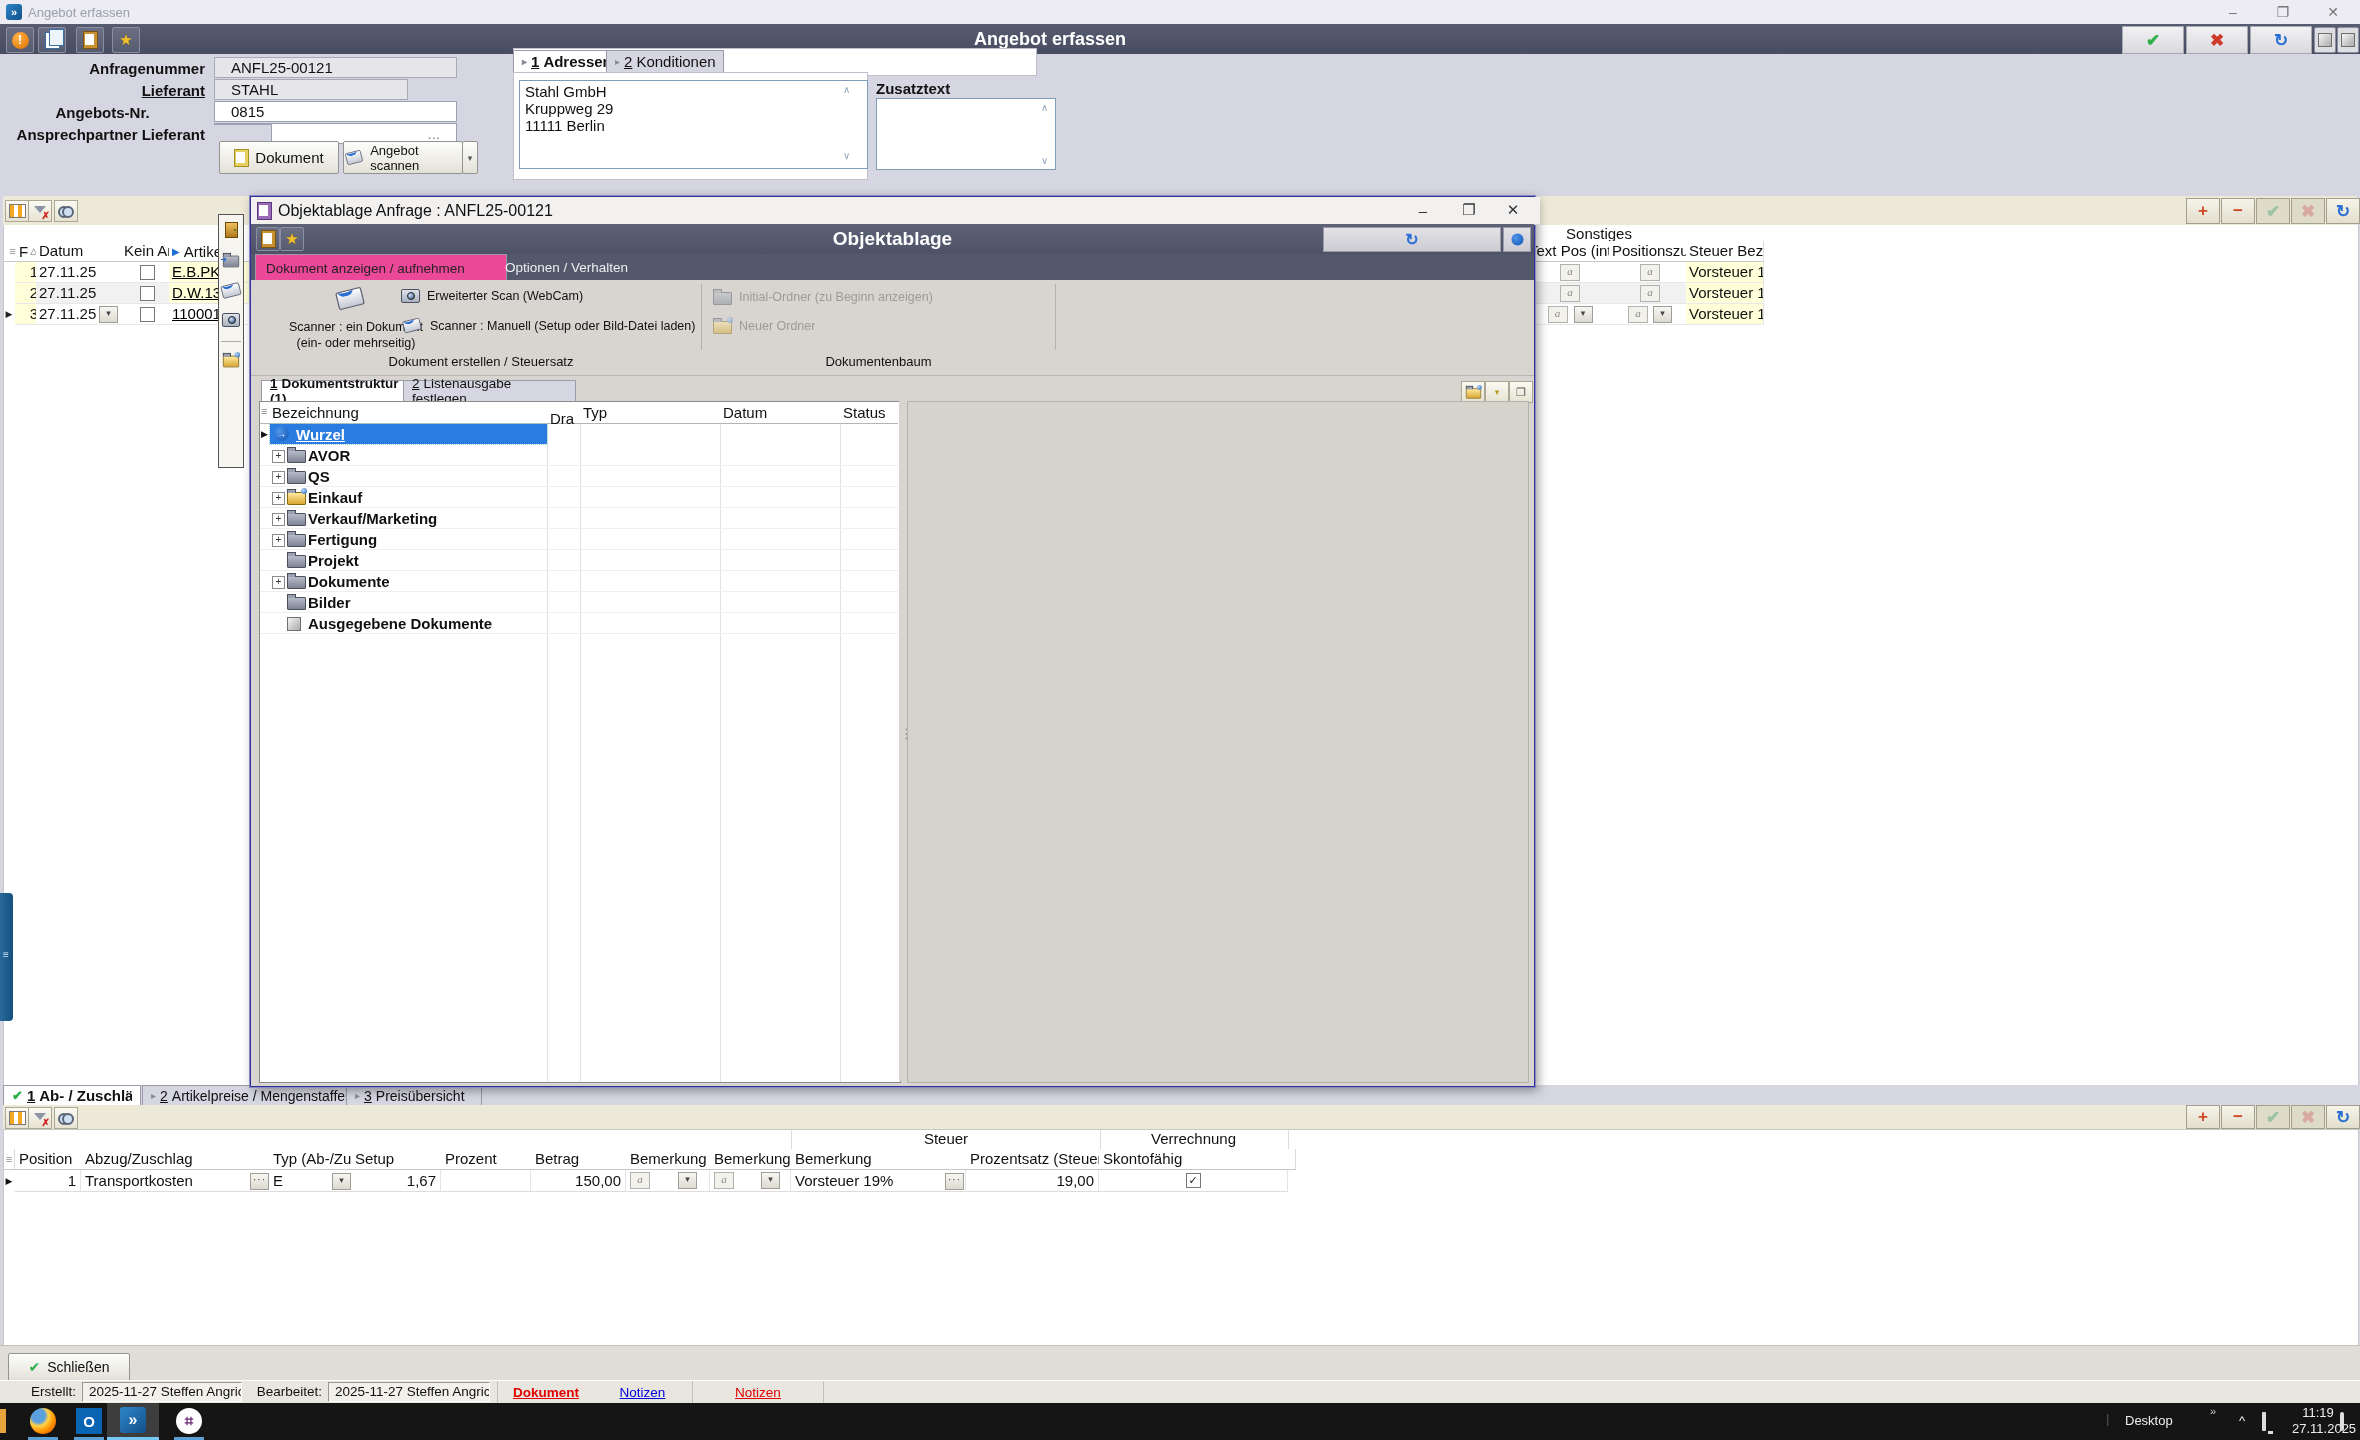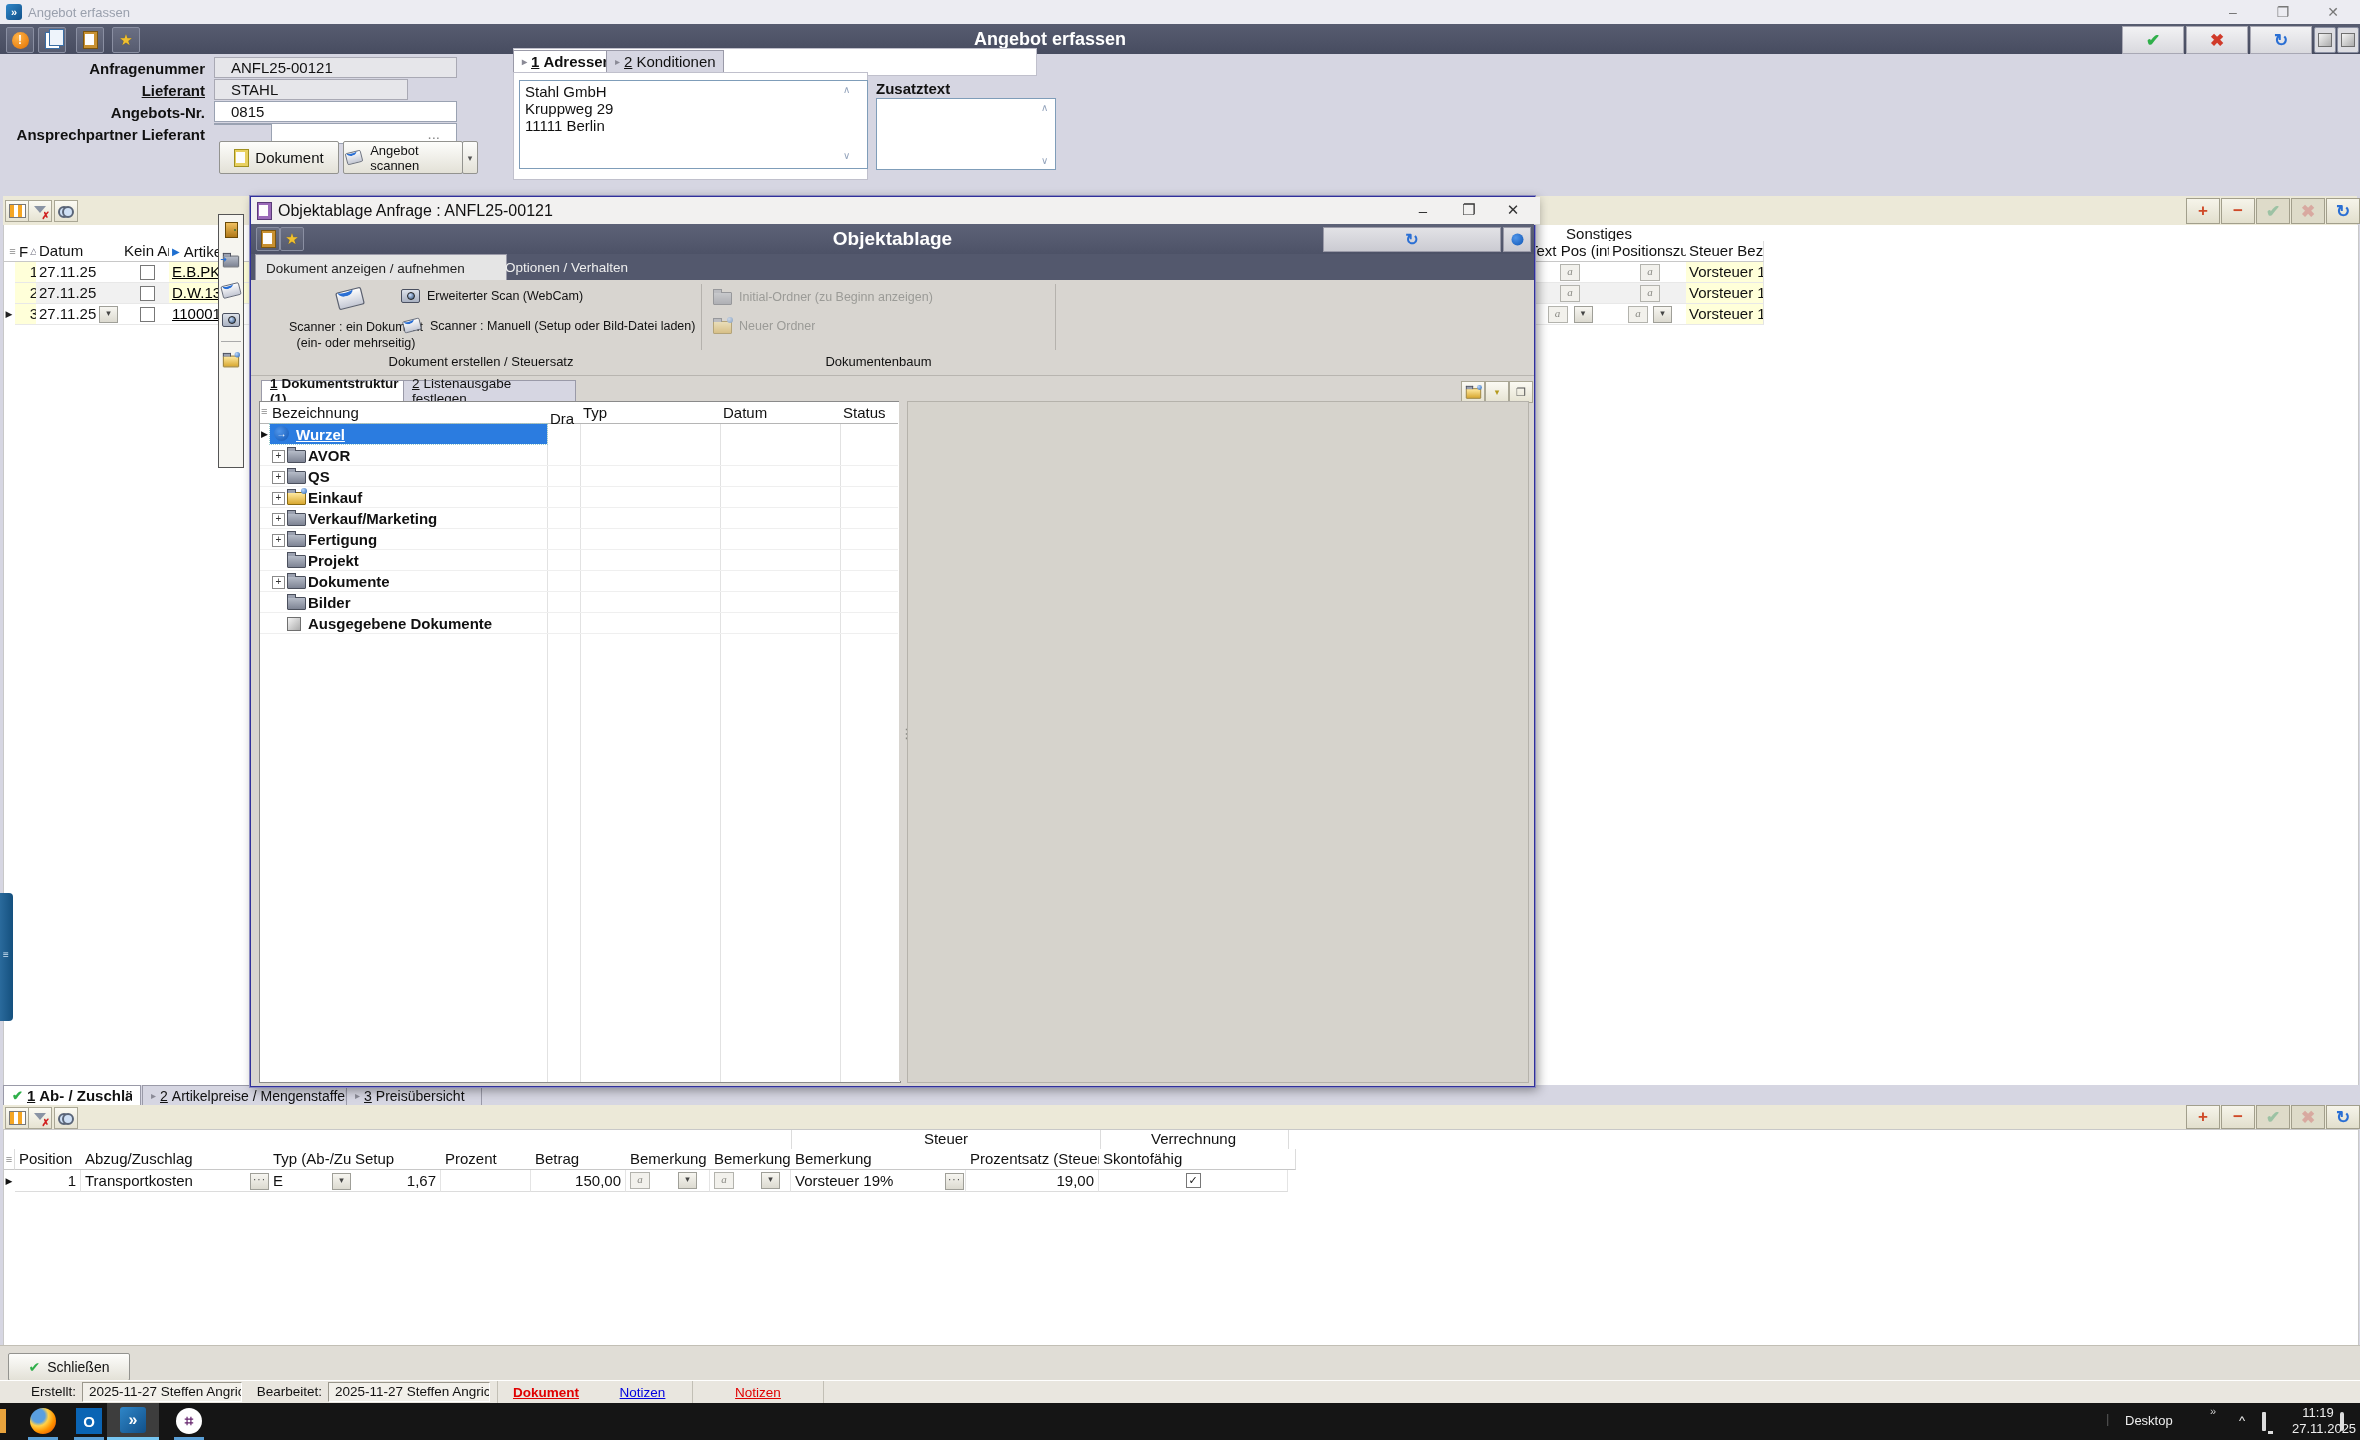--- a/index.html
+++ b/index.html
@@ -97,21 +97,21 @@
   .tab.active{background:#fff;font-weight:bold}
   .tabarrow{color:#8a8a96;font-size:10px}
   .u{text-decoration:underline;margin-right:4px}
   
   #dialog{left:250px;top:196px;width:1283px;height:889px;background:#d8d5d0;
           border:1px solid #30309a;outline:1px solid #8a8ac0;box-shadow:3px 3px 10px rgba(0,0,0,.4);z-index:20}
   .dlg-title{left:0;top:0;width:100%;height:27px;background:#f2f1f0;border-bottom:1px solid #d0d0d0}
   .dlg-dark{left:0;top:27px;width:100%;height:30px;background:linear-gradient(#5d6277,#4d5267)}
   .dlg-tabsrow{left:0;top:57px;width:100%;height:26px;background:#53586d}
   .dtab{position:absolute;top:0;height:26px;display:flex;align-items:center;padding:0 10px;font-size:13.5px}
-  .dtab.active{background:#e5e5e5;color:#222;border:1px solid #9a9aa8;border-bottom:none}
+  .dtab.active{background:#ec4899;color:#222;border:1px solid #9a9aa8;border-bottom:none}
   .dtab.inactive{color:#eee}
   .ribbon{left:0;top:83px;width:100%;height:95px;background:#d8d5d0;border-bottom:1px solid #b8b5b0;font-size:12.5px}
   .rib-dis{color:#9b9b97}
   .treepanel{left:8px;top:204px;width:640px;height:680px;background:#fff;border:1px solid #8a8a8a}
   .rightpanel{left:656px;top:204px;width:620px;height:680px;background:#d6d3cc;border:1px solid #b5b2ab}
   .trow{position:absolute;left:0;width:638px;height:21px}
   .texp{position:absolute;left:12px;top:5px;width:11px;height:11px;background:#fff;border:1px solid #8a8a8a;
         font-size:10px;line-height:9px;text-align:center;color:#333}
   .tico{position:absolute;left:27px;top:2px}
   .tlabel{position:absolute;left:48px;top:2px;font-weight:bold;white-space:nowrap}
@@ -164,21 +164,21 @@
         <span class="cubeic" style="margin-top:0"></span>
       </span>
     <span class="ab dtb-btn ctr" style="left:2337px;top:3px;width:20px;background:#dddde2">
         <span class="cubeic" style="margin-top:0"></span>
       </span>
   </div>
 
   <div class="ab" style="left:0;top:54px;width:2360px;height:142px">
     <div class="ab b nw" style="left:0;top:6px;width:205px;text-align:right">Anfragenummer</div>
     <div class="ab b nw" style="left:0;top:28px;width:205px;text-align:right;text-decoration:underline">Lieferant</div>
-    <div class="ab b nw" style="left:0;top:50px;width:205px;text-align:right">Angebots-Nr.</div>
+    <div class="ab b nw" style="left:0;top:50px;width:205px;text-align:center">Angebots-Nr.</div>
     <div class="ab b nw" style="left:0;top:72px;width:205px;text-align:right">Ansprechpartner Lieferant</div>
 
     <div class="ab field ro nw" style="left:214px;top:3px;width:209px">ANFL25-00121</div>
     <div class="ab field ro nw" style="left:214px;top:25px;width:160px">STAHL</div>
     <div class="ab field nw" style="left:214px;top:47px;width:209px">0815</div>
     <div class="ab field yellow nw" style="left:214px;top:69px;width:52px"></div>
     <div class="ab field nw" style="left:271px;top:69px;width:152px;color:#888;text-align:right">...</div>
 
     <div class="ab btn3d fx" style="left:219px;top:87px;width:118px;height:31px;justify-content:center;gap:6px">
       <span class="clipic" style="background:#e8d060;border-color:#a09020"></span>

